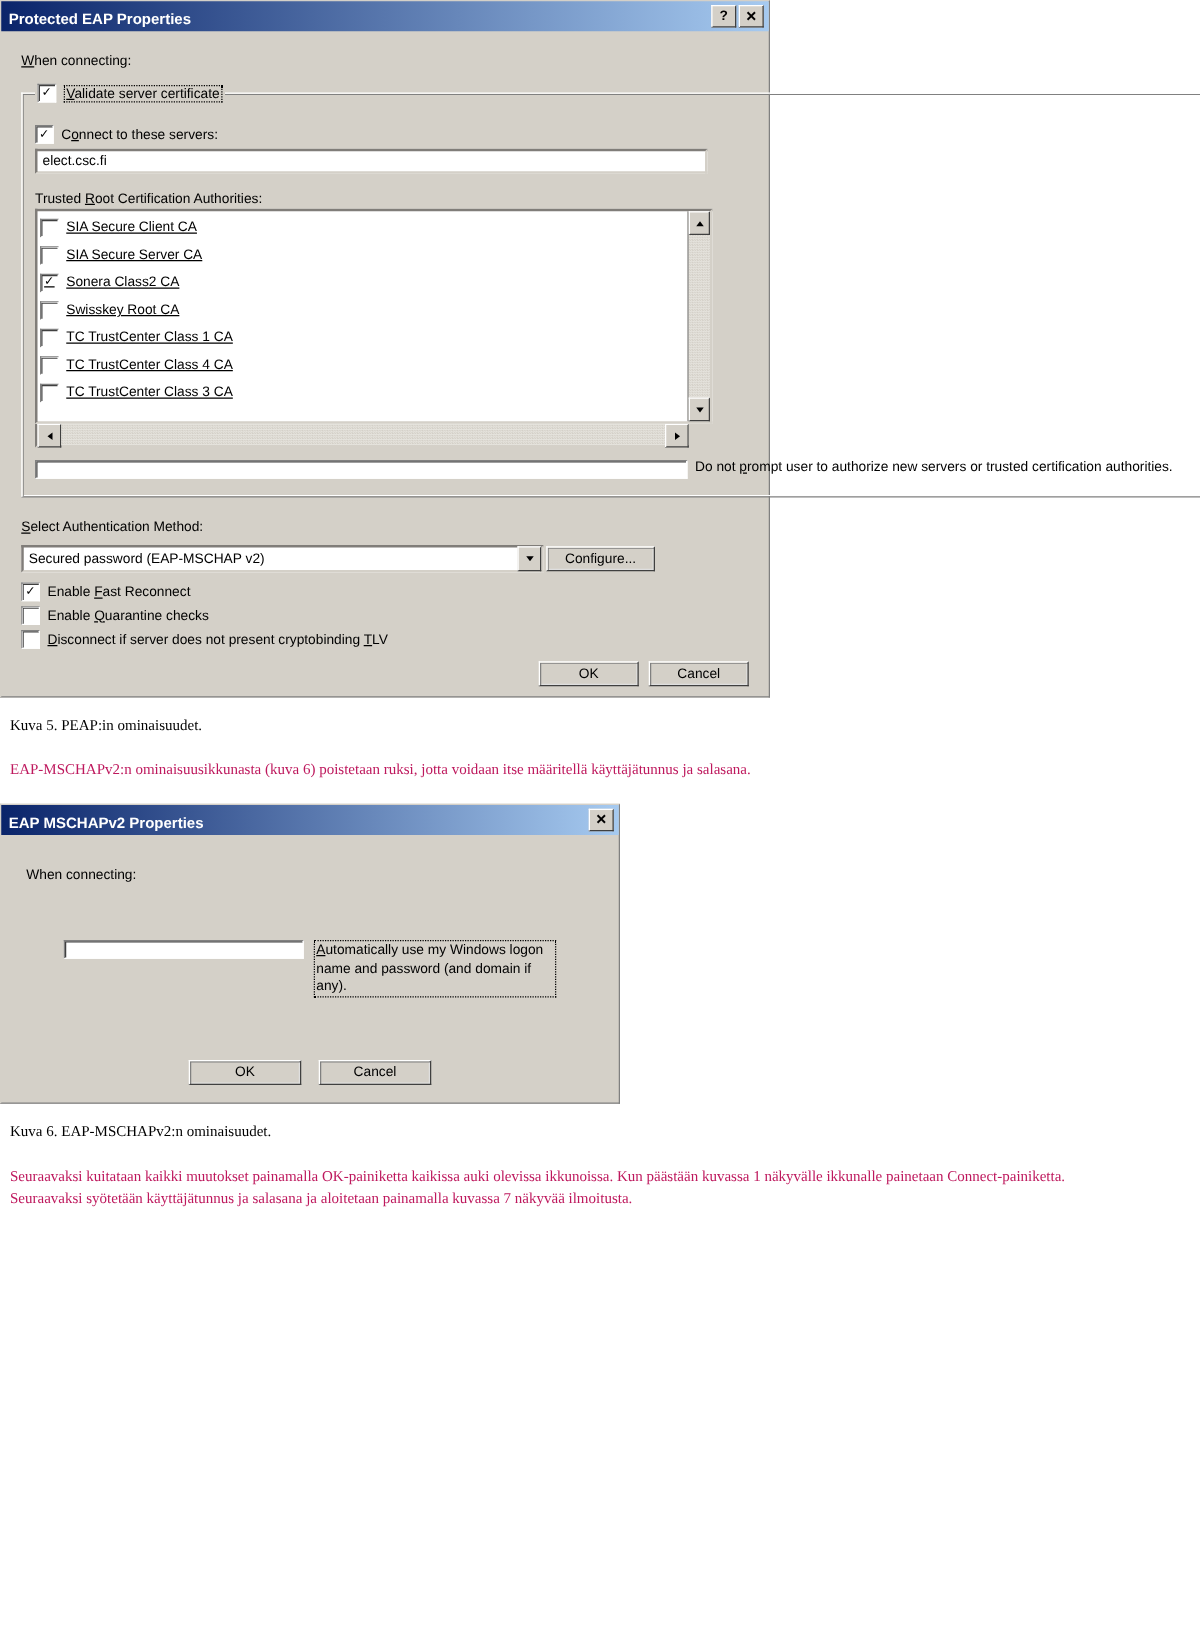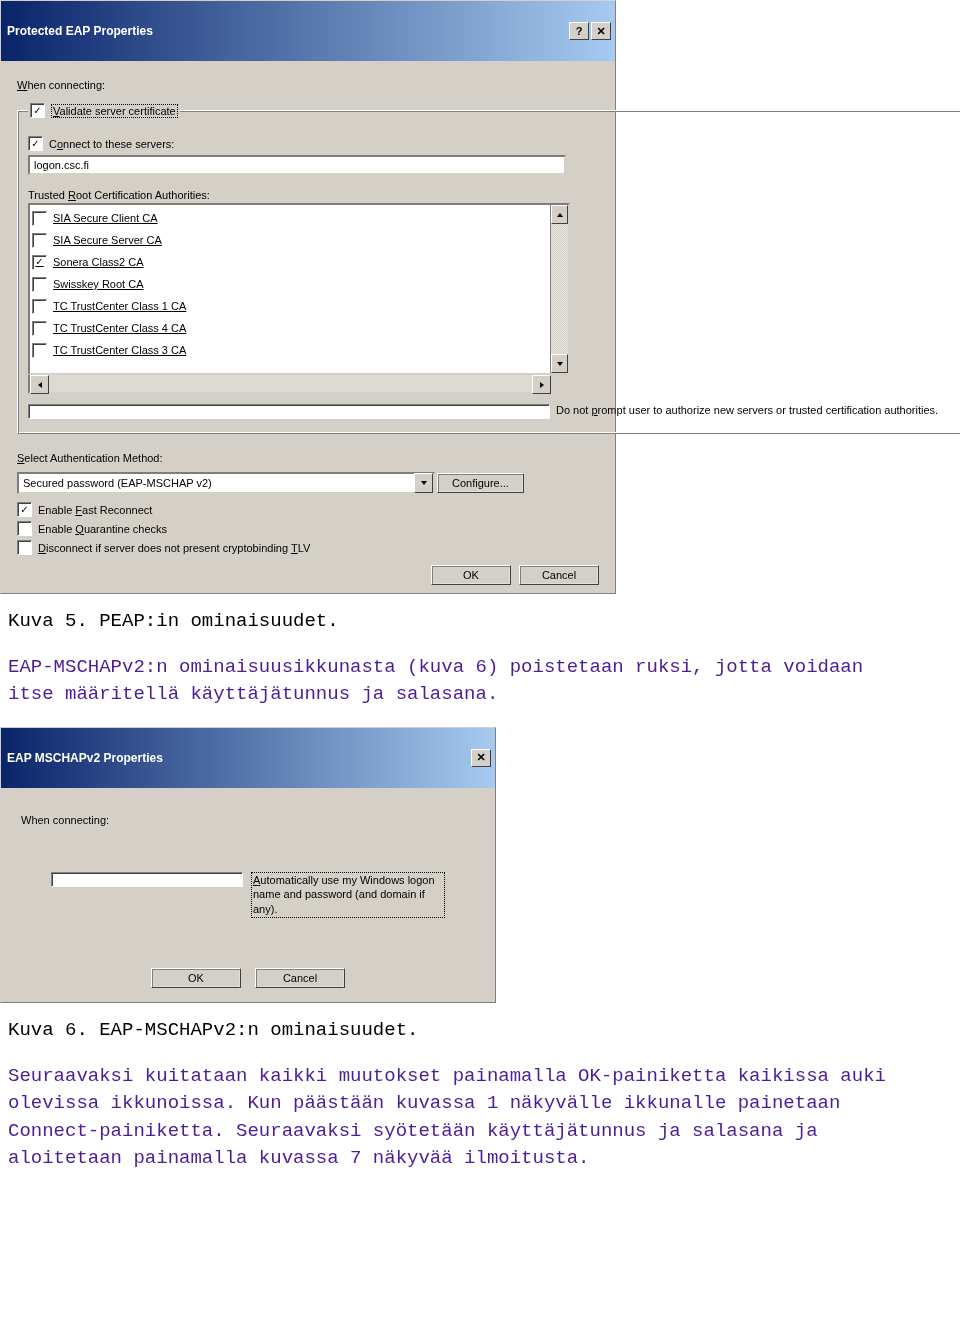--- a/index.html
+++ b/index.html
@@ -18,23 +18,23 @@
     border-left-color: #d4d0c8;
     width: 614px;
     margin: 0 0 10px 0;
     position: relative;
   }
   .titlebar {
     background: linear-gradient(to right, #0a246a, #a6caf0);
     color: #fff;
     font-weight: bold;
     font-size: 12px;
-    padding: 21px 4px;
+    padding: 3px 4px;
     display: flex;
-    align-items: center;
+    align-items: flex-end;
     justify-content: space-between;
   }
   .titlebar .title { padding-left: 2px; }
   .titlebar .tb-buttons { display: flex; gap: 2px; }
   .tb-btn {
     width: 18px; height: 16px;
     background: #d4d0c8;
     border: 1px solid #fff;
     border-right-color: #404040;
     border-bottom-color: #404040;
@@ -122,22 +122,22 @@
   .actions .btn { min-width: 80px; text-align:center; }
 
   
   .small-dialog { width: 494px; }
   .small-dialog .body { padding: 20px 20px 14px 20px; }
   .mschap-row { display:flex; align-items:flex-start; gap: 8px; margin: 46px 30px 50px 30px;}
   .mschap-row span { width: 340px; line-height: 1.35; }
   .small-actions { display:flex; justify-content:center; gap: 14px; margin-top: 10px;}
 
   
-  .doc { font-family: Liberation Mono, monospace; font-size: 19px; color:#000; line-height: 1.45; width: 900px; margin: 14px 0 0 8px;}
-  .doc .blue { color: #4c1d95; }
+  .doc { font-family: Liberation Serif, serif; font-size: 12px; color:#000; line-height: 1.45; width: 900px; margin: 14px 0 0 8px;}
+  .doc .blue { color: #be185d; }
   .doc p { margin: 0 0 18px 0; }
 </style>
 </head>
 <body>
 
 <div class="dialog">
   <div class="titlebar">
     <span class="title">Protected EAP Properties</span>
     <div class="tb-buttons">
       <div class="tb-btn">
@@ -161,21 +161,21 @@
         </span>
       </legend>
 
       <div class="chk-row" style="margin-top:6px;">
         <span class="chk">
             <span>✓</span>
           </span>
         <span>C<span class="underline">o</span>nnect to these servers:</span>
       </div>
       <div class="text-input">
-        <span>logon.csc.fi</span>
+        <span>elect.csc.fi</span>
       </div>
 
       <span class="trca-label">Trusted <span class="underline">R</span>oot Certification Authorities:</span>
 
       <div class="listbox">
         <div class="list-items">
           <div class="li-row">
               <span class="chk"></span>
               <span>SIA Secure Client CA</span>
             </div>

